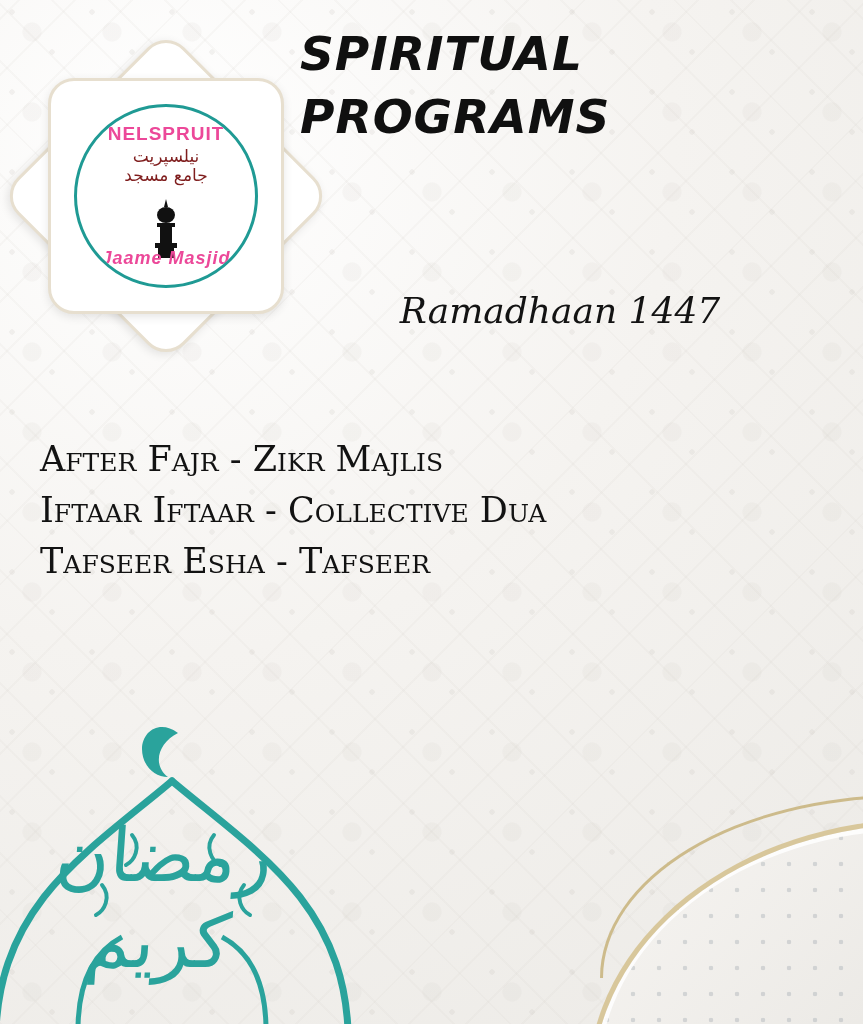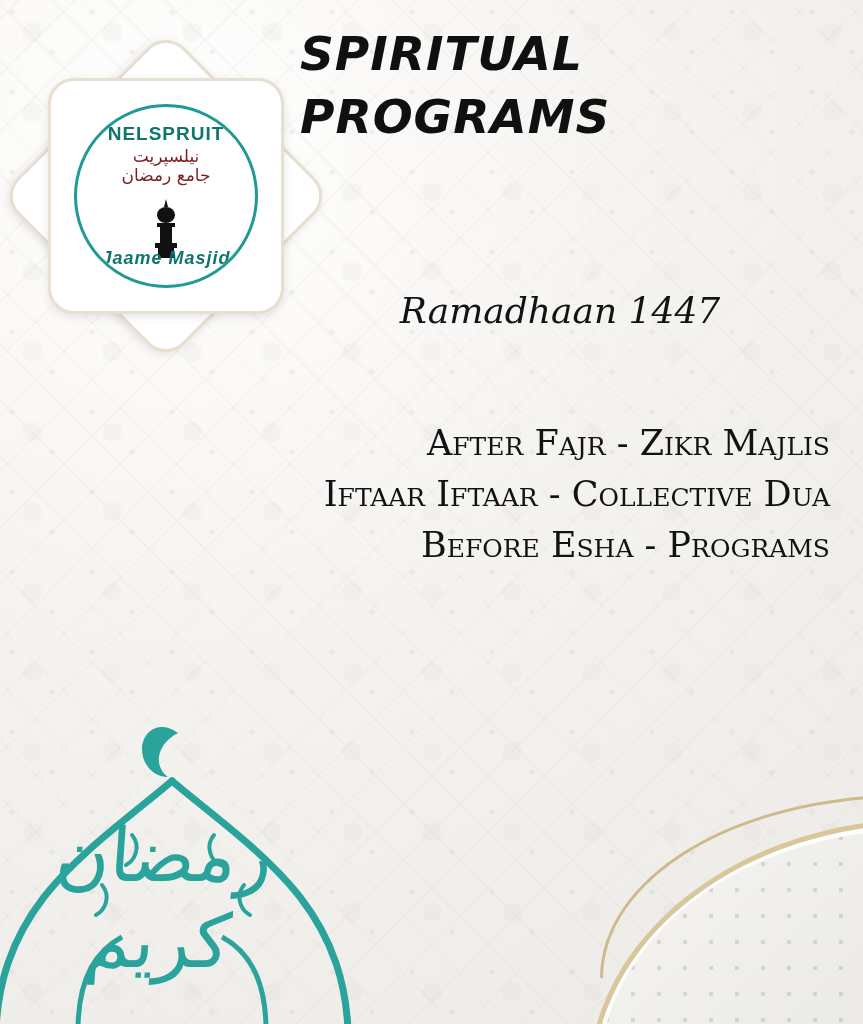--- a/index.html
+++ b/index.html
@@ -73,21 +73,21 @@
     border-radius: 50%;
     background: #ffffff;
     border: 3px solid #1f9a94;
     box-sizing: border-box;
     overflow: hidden;
   }
   .logo-arc-top, .logo-arc-bottom {
     position: absolute;
     left: 0; right: 0;
     text-align: center;
-    color: #0f766e;
+    color: #ec4899;
     font-weight: bold;
     letter-spacing: 1px;
   }
   .logo-arc-top {
     top: 16px;
     font-size: 19px;
   }
   .logo-arabic {
     position: absolute;
     left: 0; right: 0;
@@ -137,23 +137,23 @@
     font-family: "DejaVu Serif", serif;
     font-style: italic;
     font-size: 36px;
     color: #131313;
   }
 
   
   .programs {
     position: absolute;
     left: 40px;
-    top: 418px;
+    top: 434px;
     width: 790px;
-    text-align: right;
+    text-align: left;
   }
   .program-line {
     font-family: "DejaVu Serif", serif;
     font-variant: small-caps;
     font-size: 35px;
     line-height: 51px;
     color: #121212;
     white-space: nowrap;
   }
 
@@ -215,21 +215,21 @@
   <div class="pattern"></div>
   <div class="pattern2"></div>
 
   <div class="logo-wrap">
     <div class="logo-star"></div>
     <div class="logo-star two"></div>
     <div class="logo-circle">
       <div class="logo-arc-top">NELSPRUIT</div>
       <div class="logo-arabic">
         <div>نيلسپريت</div>
-        <div>جامع رمضان</div>
+        <div>جامع مسجد</div>
       </div>
       <div class="logo-minaret">
         <svg width="44" height="62" viewBox="0 0 44 62">
           <path d="M22 2 L24 10 L20 10 Z" fill="#111"></path>
           <ellipse cx="22" cy="18" rx="9" ry="8" fill="#111"></ellipse>
           <rect x="13" y="26" width="18" height="4" fill="#111"></rect>
           <rect x="16" y="30" width="12" height="16" fill="#111"></rect>
           <rect x="11" y="46" width="22" height="5" fill="#111"></rect>
           <rect x="14" y="51" width="16" height="10" fill="#111"></rect>
         </svg>
@@ -240,21 +240,21 @@
 
   <div class="title">
     <span>Spiritual Programs</span>
   </div>
 
   <div class="subtitle">Ramadhaan 1447</div>
 
   <div class="programs">
     <div class="program-line">After Fajr - Zikr Majlis</div>
     <div class="program-line">Iftaar Iftaar - Collective Dua</div>
-    <div class="program-line">Before Esha - Programs</div>
+    <div class="program-line">Tafseer Esha - Tafseer</div>
   </div>
 
   <div class="kareem">
     <svg width="420" height="345" viewBox="0 0 420 345">
       <path d="M196 48 C176 58 170 80 186 92 C172 92 160 80 160 64 C160 46 178 34 196 48 Z" fill="#2aa39c"></path>
       <path d="M190 96 C150 130 96 168 62 212 C28 256 16 300 14 345" fill="none" stroke="#2aa39c" stroke-width="7" stroke-linecap="round"></path>
       <path d="M190 96 C230 130 284 168 318 212 C352 256 364 300 366 345" fill="none" stroke="#2aa39c" stroke-width="7" stroke-linecap="round"></path>
       <path d="M96 345 C96 300 110 268 140 252" fill="none" stroke="#2aa39c" stroke-width="5"></path>
       <path d="M284 345 C284 300 270 268 240 252" fill="none" stroke="#2aa39c" stroke-width="5"></path>
       <path d="M150 150 c10 12 2 26 -6 30" fill="none" stroke="#2aa39c" stroke-width="4" stroke-linecap="round"></path>

